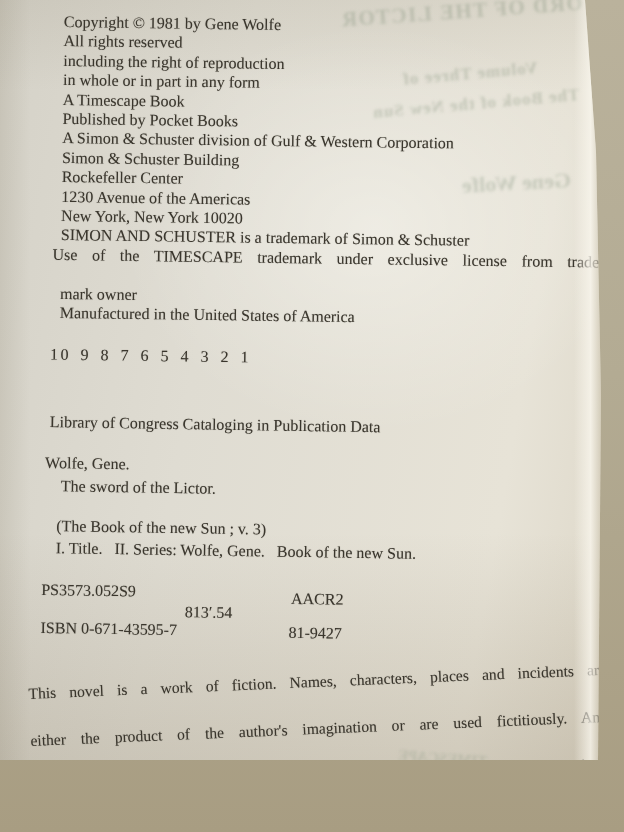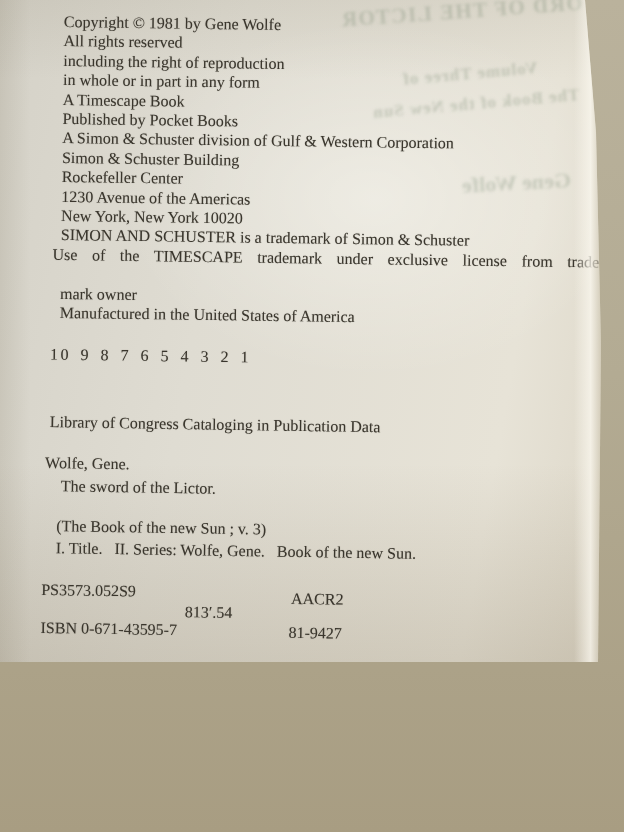--- a/index.html
+++ b/index.html
@@ -2,21 +2,21 @@
 <html><head>
 <meta charset="utf-8">
 <style>
   html,body{margin:0;padding:0;}
   body{
     width:624px;height:832px;overflow:hidden;position:relative;
     background:linear-gradient(to bottom,#bab29c 0%,#b3ab93 45%,#a89d82 100%);
     font-family:"Liberation Serif","DejaVu Serif",serif;
   }
   .page{
-    position:absolute;left:0;top:0;width:604px;height:662px;
+    position:absolute;left:0;top:0;width:604px;height:760px;
     background:
       radial-gradient(ellipse 70% 45% at 62% 30%, rgba(255,255,250,0.40), rgba(255,255,250,0) 60%),
       linear-gradient(100deg,#d5d2c8 0%,#dfdcd2 35%,#e7e3d7 80%,#ddd7c8 100%);
     clip-path:polygon(0 0,585px 0,596px 20%,601px 52%,598px 100%,0 100%);
     color:#3a362d;
   }
   .page::before{ 
     content:"";position:absolute;inset:0;pointer-events:none;
     background:
       linear-gradient(to right, rgba(105,95,70,0.13), rgba(105,95,70,0) 5%),

